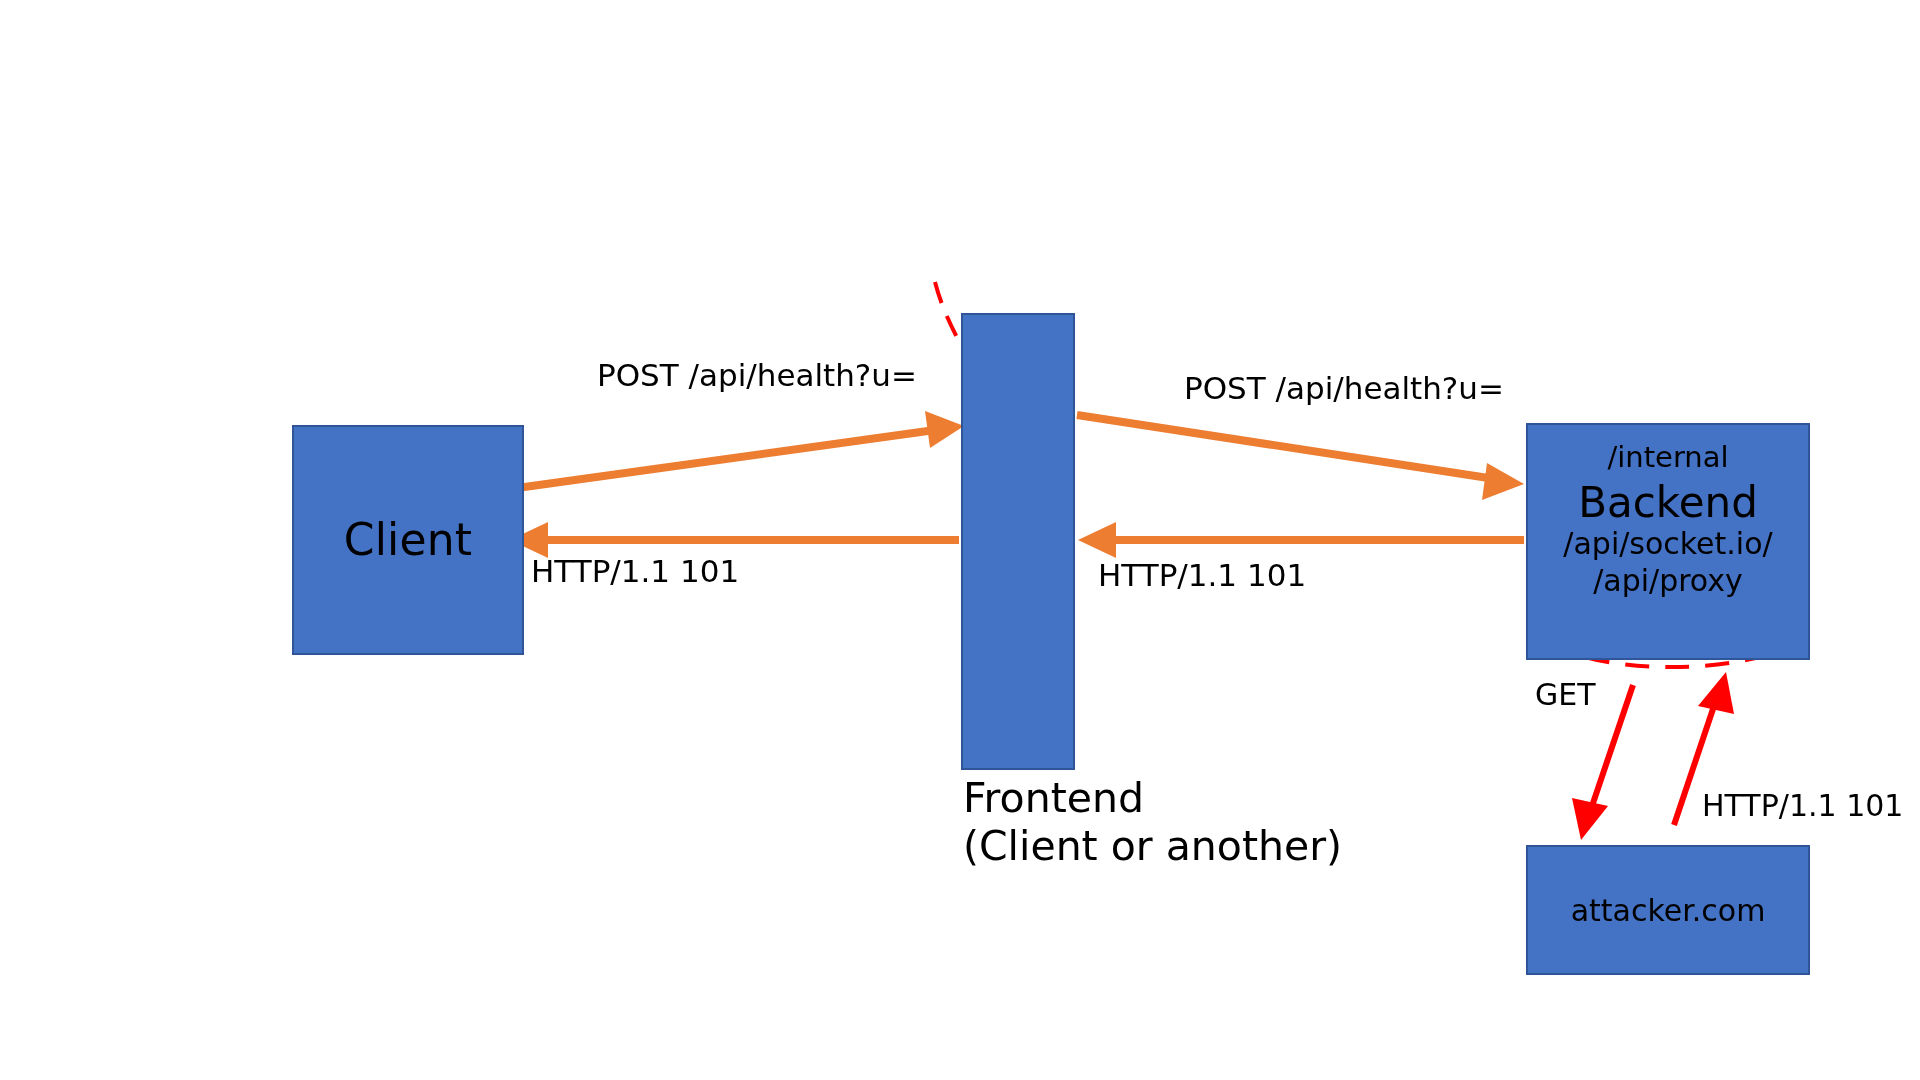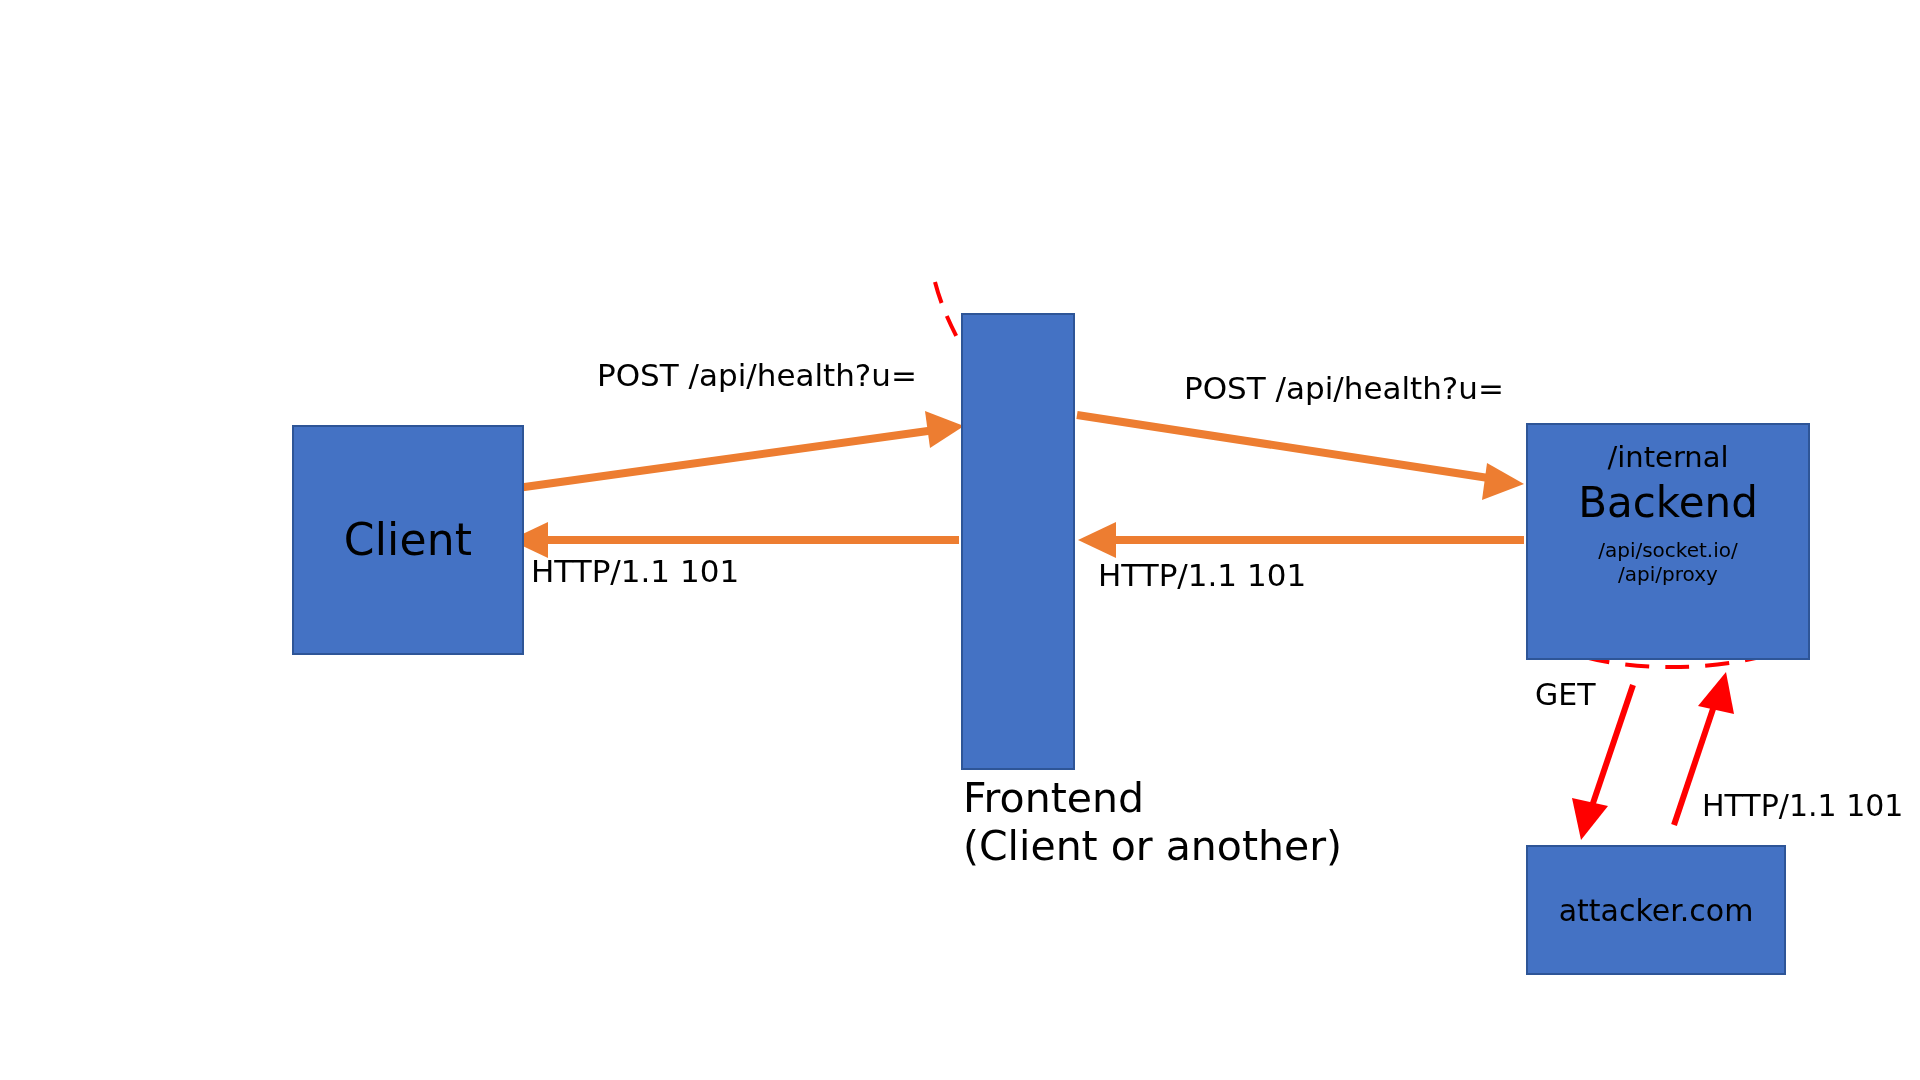--- a/index.html
+++ b/index.html
@@ -63,30 +63,30 @@
     padding-top: 17px;
   }
   #backend-box .route-top {
     font-size: 29px;
     line-height: 1.1;
     margin-bottom: 6px;
   }
   #backend-box .node-title {
     font-size: 42px;
     line-height: 1.1;
-    margin-bottom: 12px;
+    margin-bottom: 0;
   }
   #backend-box .route {
-    font-size: 20px;
+    font-size: 30px;
     line-height: 1.22;
   }
   #attacker-box {
     left: 1526px;
     top: 845px;
-    width: 260px;
+    width: 284px;
     height: 130px;
   }
   #attacker-box .node-title {
     font-size: 30px;
   }
   
   .label {
     position: absolute;
     white-space: nowrap;
     line-height: 1.18;

